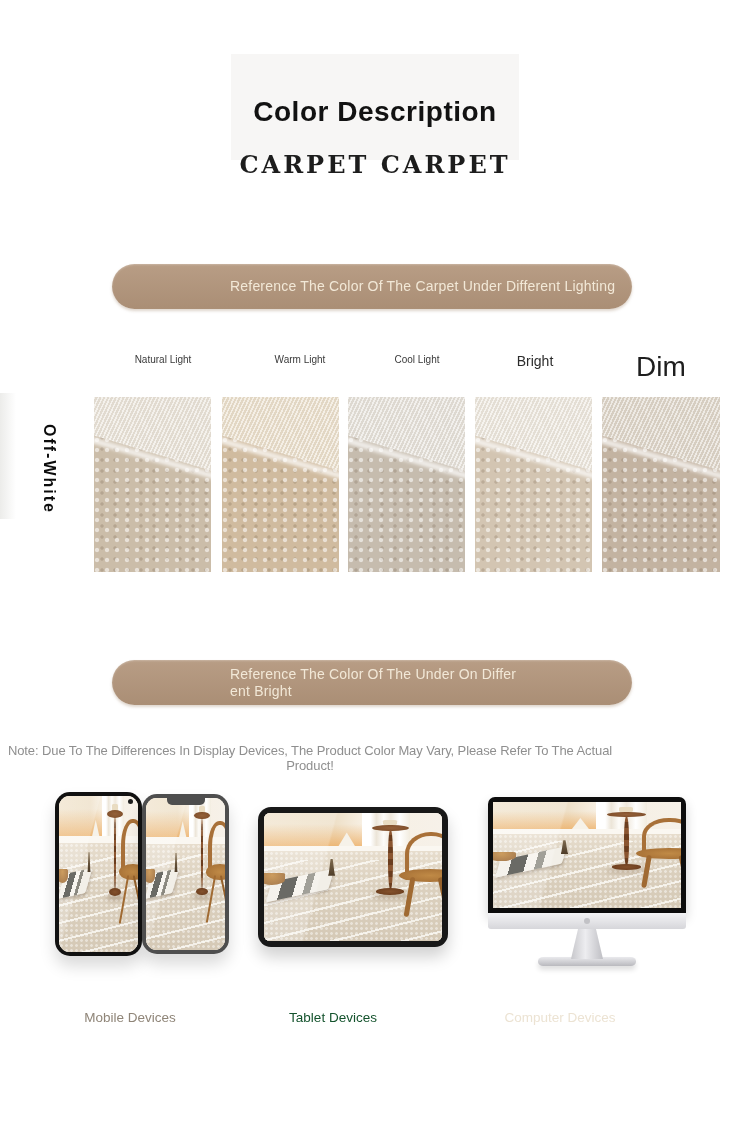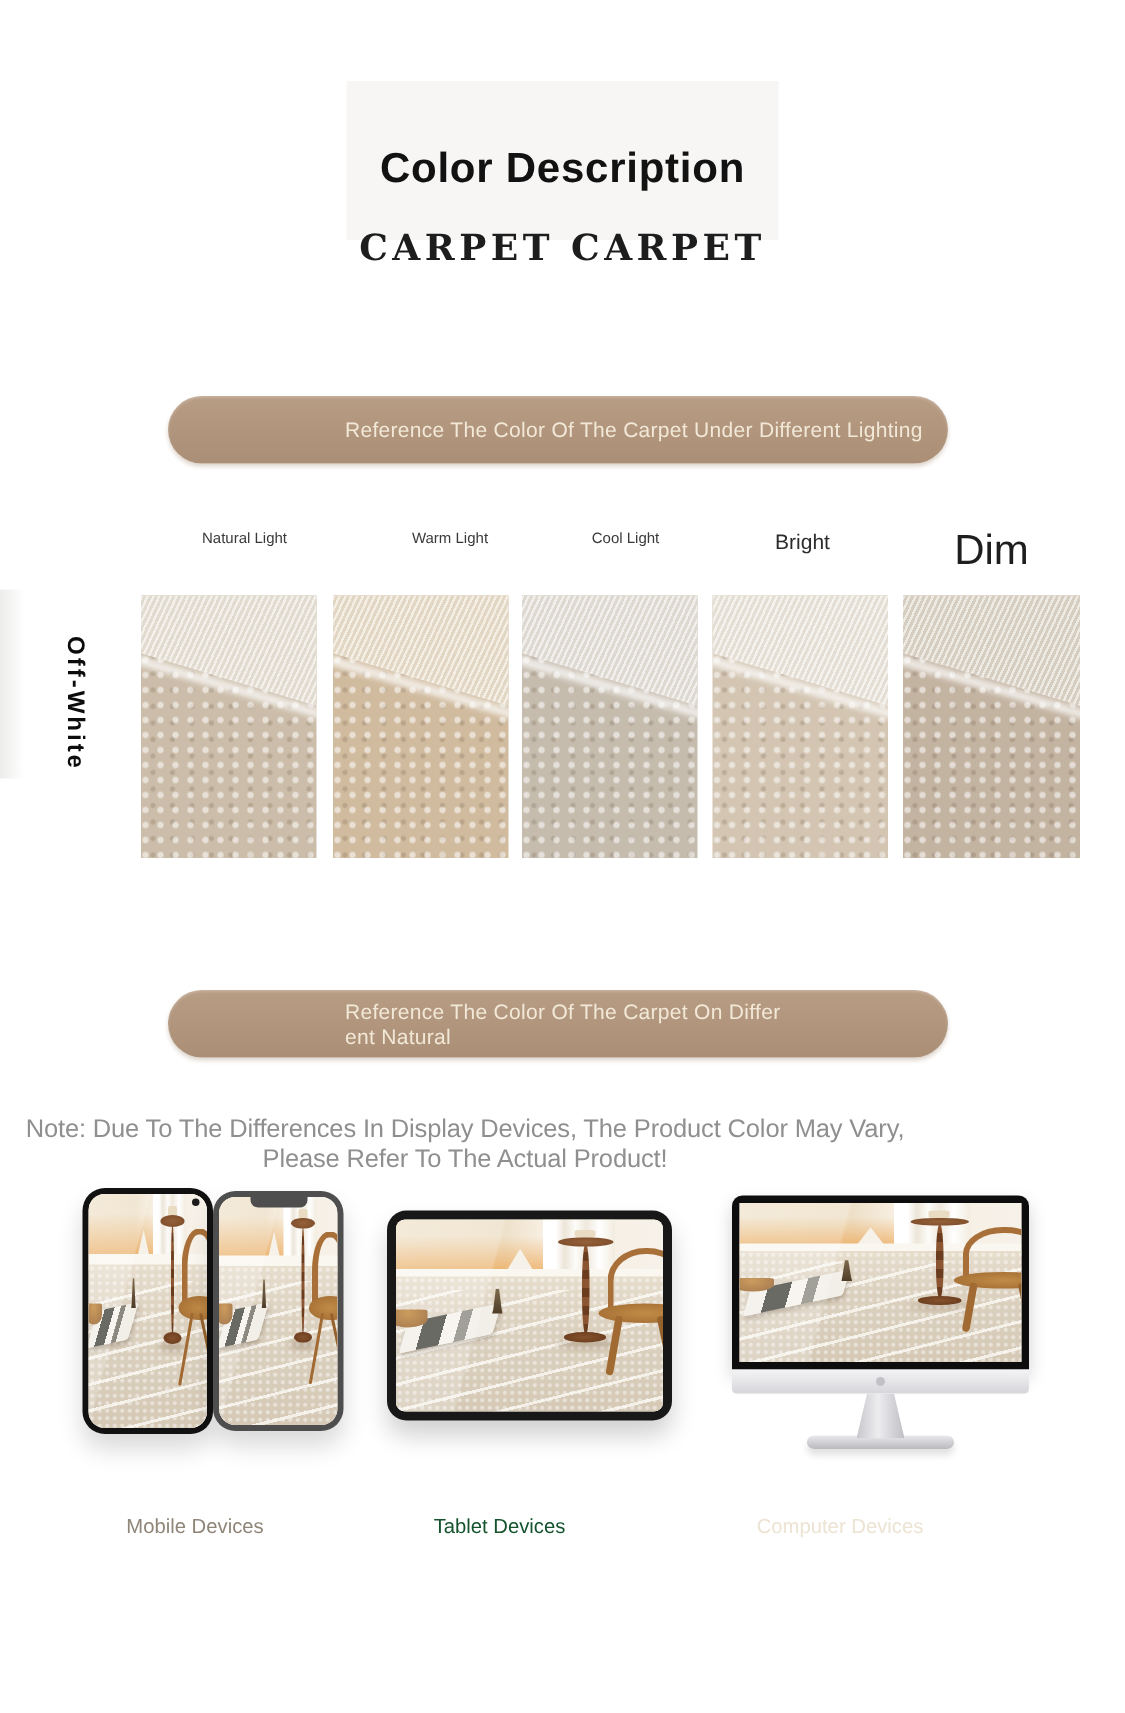--- a/index.html
+++ b/index.html
@@ -44,21 +44,21 @@
           background-size:10px 10px,13px 11px;}
   .swatch::before{content:"";position:absolute;inset:0;background-color:var(--ctop);
           background-image:repeating-linear-gradient(115deg, rgba(255,255,255,.5) 0 1.5px, rgba(120,105,85,.07) 1.5px 3.5px);
           clip-path:polygon(0 0,100% 0,100% 42%,0 22%);}
   .swatch .ridge{position:absolute;left:-8%;top:36px;width:120%;height:10px;
           background:linear-gradient(180deg,rgba(255,255,255,.15),rgba(255,255,255,.85) 55%,rgba(255,255,255,0));
           transform:rotate(16.5deg);transform-origin:left center;filter:blur(1.5px);}
 
   
   .note{position:absolute;left:0;top:743px;width:620px;text-align:center;
-        font-size:17px;letter-spacing:-.1px;color:#8f8f8f;}
+        font-size:13px;letter-spacing:-.1px;color:#8f8f8f;}
 
   
   .screen{position:relative;width:100%;height:100%;overflow:hidden;background:#e8dfd2;}
   .screen::after{content:"";position:absolute;inset:0;z-index:9;
         background:linear-gradient(105deg,rgba(255,255,255,.20) 0 34%,rgba(255,255,255,0) 35%);}
   .phone{position:absolute;background:#111;border-radius:15px;padding:4px;box-sizing:border-box;
          box-shadow:0 10px 16px rgba(0,0,0,.15);}
   .phone .screen{border-radius:11px;}
   .phone-1{left:55px;top:792px;width:87px;height:164px;}
   .phone-2{left:142px;top:794px;width:87px;height:160px;background:#4e4e4e;}
@@ -161,22 +161,22 @@
       </div>
       <div class="swatch" style="left: 475px; --ctop: #ece7de; --cbot: #d3c5b2;">
         <div class="ridge"></div>
       </div>
       <div class="swatch" style="left: 602px; width: 118px; --ctop: #ddd5c9; --cbot: #c3b3a1;">
         <div class="ridge"></div>
       </div>
     </div>
 
   <div class="banner banner-2">
-    <div>Reference The Color Of The Carpet On Differ</div>
-    <div>ent Natural</div>
+    <div>Reference The Color Of The Under On Differ</div>
+    <div>ent Bright</div>
   </div>
   <div class="note" style="color: rgb(143, 143, 143);">Note: Due To The Differences In Display Devices, The Product Color May Vary, Please Refer To The Actual Product!</div>
 
   <div class="phone phone-1">
     <div class="cam-dot"></div>
     <div class="screen scene-slot">
   <div class="scene">
     <div class="sc-wall">
       <div class="sc-sun"></div>
       <div class="sc-curtain"></div>

